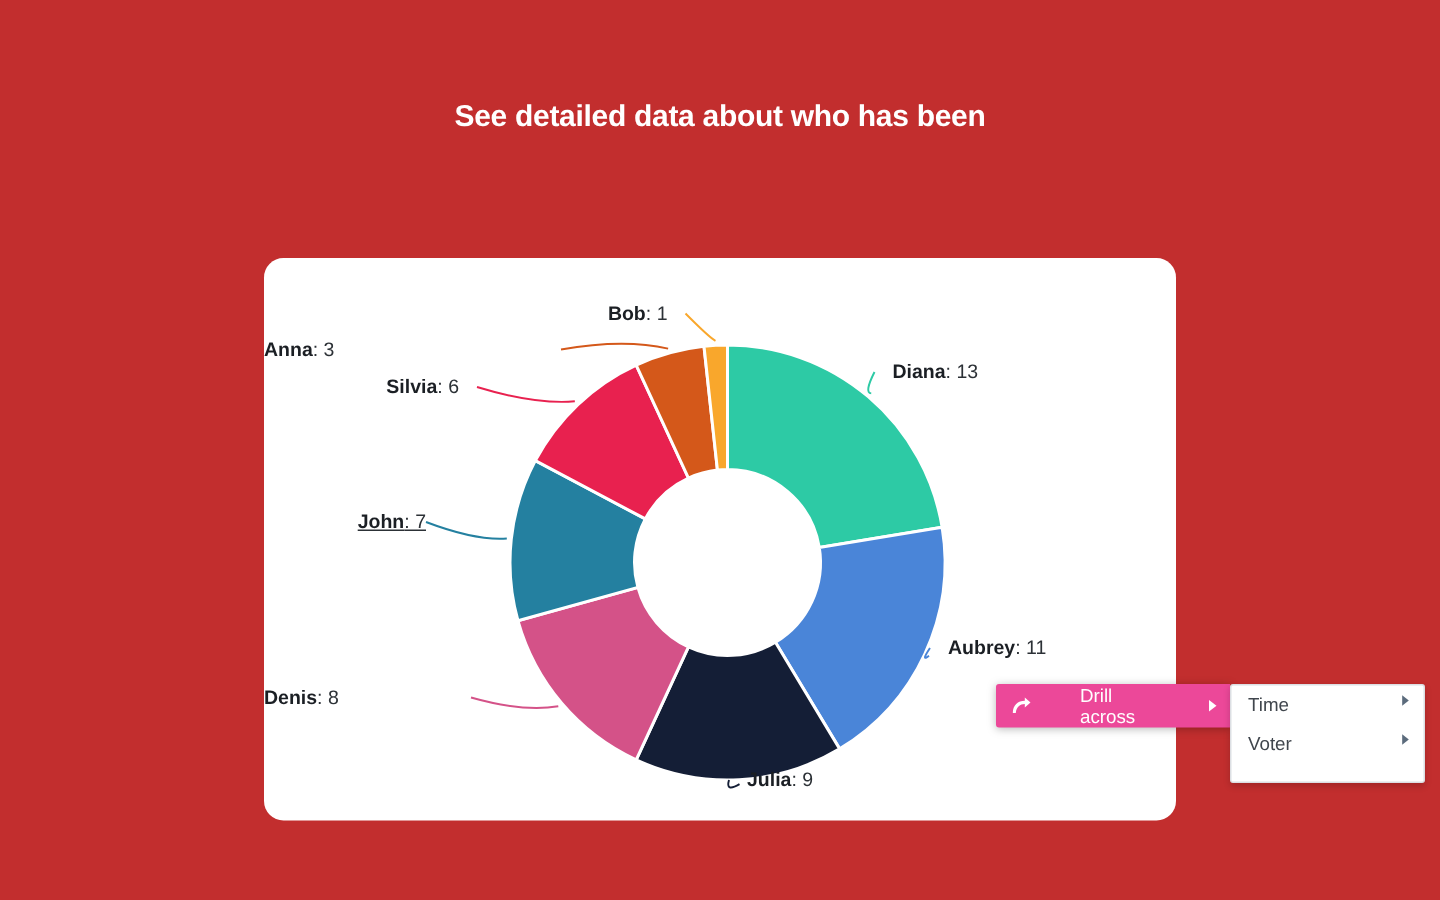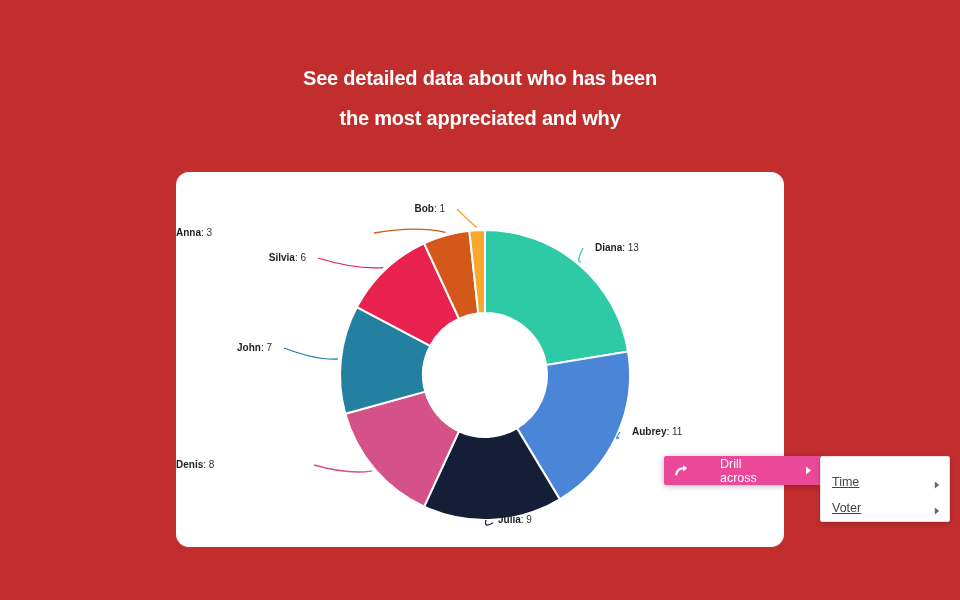--- a/index.html
+++ b/index.html
@@ -57,21 +57,21 @@
     width: 608px;
     height: 375px;
     overflow: visible;
   }
   .slice { stroke: #ffffff; stroke-width: 2; }
   .leader { fill: none; stroke-width: 1.3; }
 
   
   .slice-label {
     position: absolute;
-    font-size: 10px;
+    font-size: 13px;
     color: #2c3136;
     white-space: nowrap;
     line-height: 14px;
   }
   .slice-label .nm { font-weight: bold; color: #1b1f24; }
   .slice-label .vl { color: #2c3136; }
 
   
   #ctx-menu {
     position: absolute;
@@ -111,38 +111,36 @@
     width: 130px;
     background: #ffffff;
     border: 1px solid #dcdfe3;
     border-radius: 2px;
     padding: 6px 0 6px 0;
     z-index: 41;
     box-shadow: 0 2px 5px rgba(0,0,0,0.18);
   }
   .sub-item {
     display: flex;
-    align-items: flex-end;
+    align-items: flex-start;
     height: 26px;
     padding: 0 9px 0 11px;
     font-size: 12.5px;
     color: #40464d;
-    text-decoration: underline;
   }
   .sub-item .lbl { flex: 1 1 auto; }
   .sub-item .caret { flex: 0 0 auto; display: flex; align-items: center; }
 </style>
 </head>
 <body style="background: rgb(194, 46, 46);">
 
 <div id="stage">
 
   <div id="title">
     <span class="tline">See detailed data about who has been</span>
-    <span class="tline">the most appreciated and why</span>
   </div>
 
   <div id="card">
     <div id="chart-wrap">
       <svg id="donut-svg" viewBox="0 0 608 375">
         <g id="slices">
             <path d="M 309.00 58.00 A 145 145 0 0 1 452.09 179.54 L 370.18 192.97 A 62 62 0 0 0 309.00 141.00 Z" fill="#2dcaa5" class="slice"></path>
             <path d="M 452.09 179.54 A 145 145 0 0 1 383.76 327.24 L 340.96 256.13 A 62 62 0 0 0 370.18 192.97 Z" fill="#4a85d8" class="slice"></path>
             <path d="M 383.76 327.24 A 145 145 0 0 1 248.12 334.60 L 282.97 259.27 A 62 62 0 0 0 340.96 256.13 Z" fill="#141e36" class="slice"></path>
             <path d="M 248.12 334.60 A 145 145 0 0 1 169.29 241.79 L 249.26 219.59 A 62 62 0 0 0 282.97 259.27 Z" fill="#d45288" class="slice"></path>
@@ -160,21 +158,21 @@
             <path d="M 207.22 95.55 Q 180.61 97.78 142.00 86.00" stroke="#e8214f" class="leader"></path>
             <path d="M 269.41 60.39 Q 239.70 53.70 198.00 61.00" stroke="#d4581a" class="leader"></path>
             <path d="M 300.99 55.22 Q 296.99 53.11 281.00 37.00" stroke="#f9a72c" class="leader"></path>
           </g>
       </svg>
       <div id="labels-layer">
           <div class="slice-label" style="top: 69px; left: 419px;"><span class="nm">Diana</span><span class="vl">: 13</span></div>
           <div class="slice-label" style="top: 253px; left: 456px;"><span class="nm">Aubrey</span><span class="vl">: 11</span></div>
           <div class="slice-label" style="top: 341px; left: 322px;"><span class="nm">Julia</span><span class="vl">: 9</span></div>
           <div class="slice-label" style="top: 286px; left: 0px; width: 126px; text-align: left;"><span class="nm">Denis</span><span class="vl">: 8</span></div>
-          <div class="slice-label" style="top: 169px; left: 0px; width: 96px; text-align: right;"><span class="nm">John</span><span class="vl">: 7</span></div>
+          <div class="slice-label" style="top: 169px; left: 12px; width: 96px; text-align: right; text-decoration: underline;"><span class="nm">John</span><span class="vl">: 7</span></div>
           <div class="slice-label" style="top: 79px; left: 0px; width: 130px; text-align: right;"><span class="nm">Silvia</span><span class="vl">: 6</span></div>
           <div class="slice-label" style="top: 54px; left: 0px; width: 186px; text-align: left;"><span class="nm">Anna</span><span class="vl">: 3</span></div>
           <div class="slice-label" style="top: 30px; left: 0px; width: 269px; text-align: right;"><span class="nm">Bob</span><span class="vl">: 1</span></div>
         </div>
     </div>
 
     <div id="ctx-menu">
       <div id="ctx-item-drill" style="background: #ec4899; gap: 25px;">
         <span class="ico">
           <svg width="14" height="13" viewBox="0 0 14 13" aria-hidden="true">

